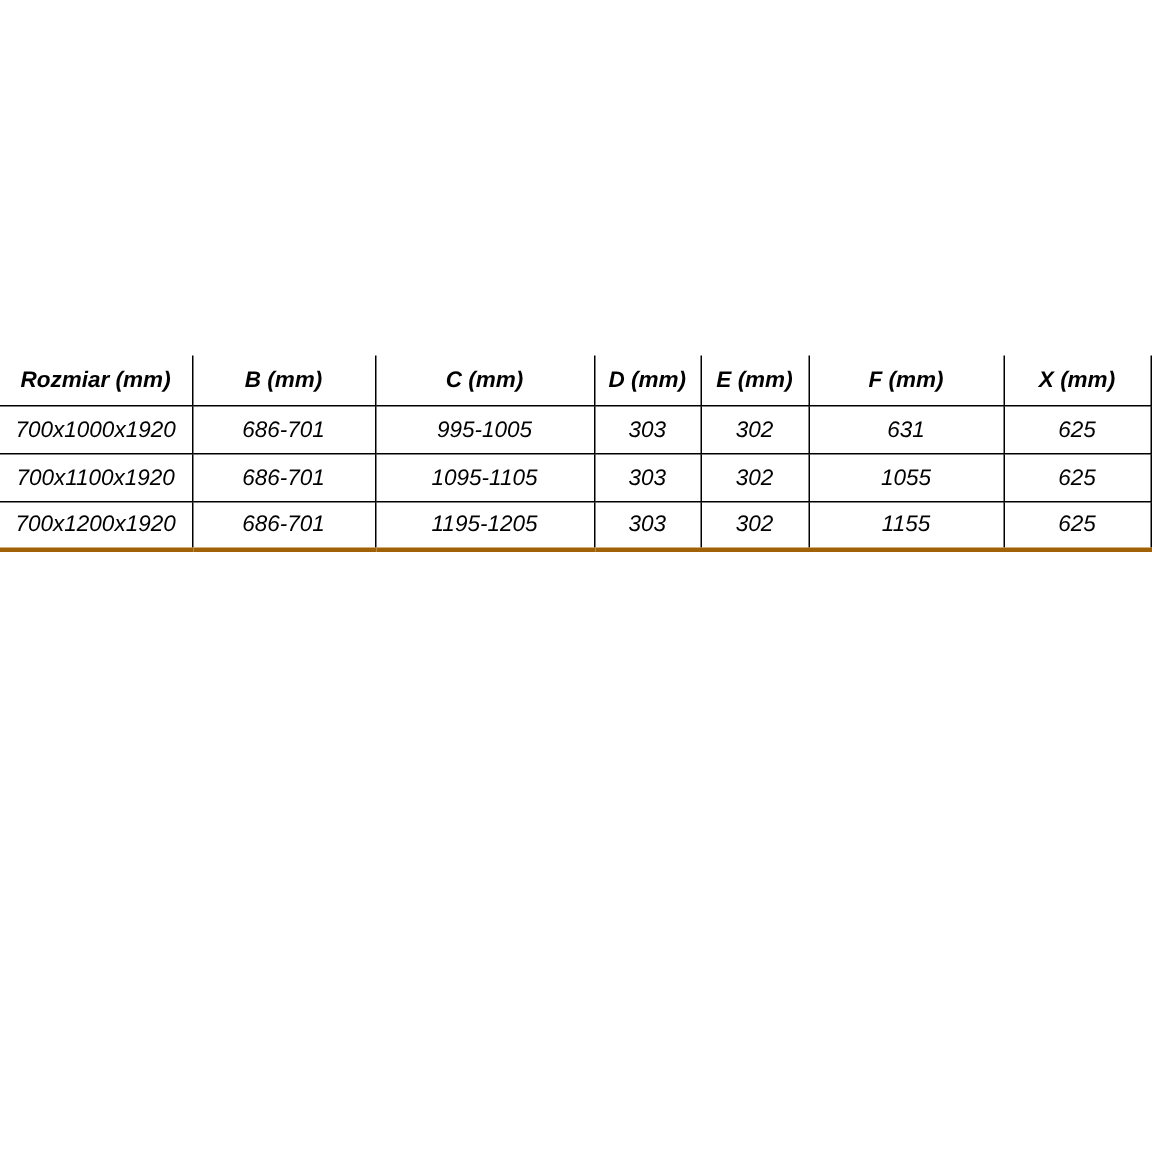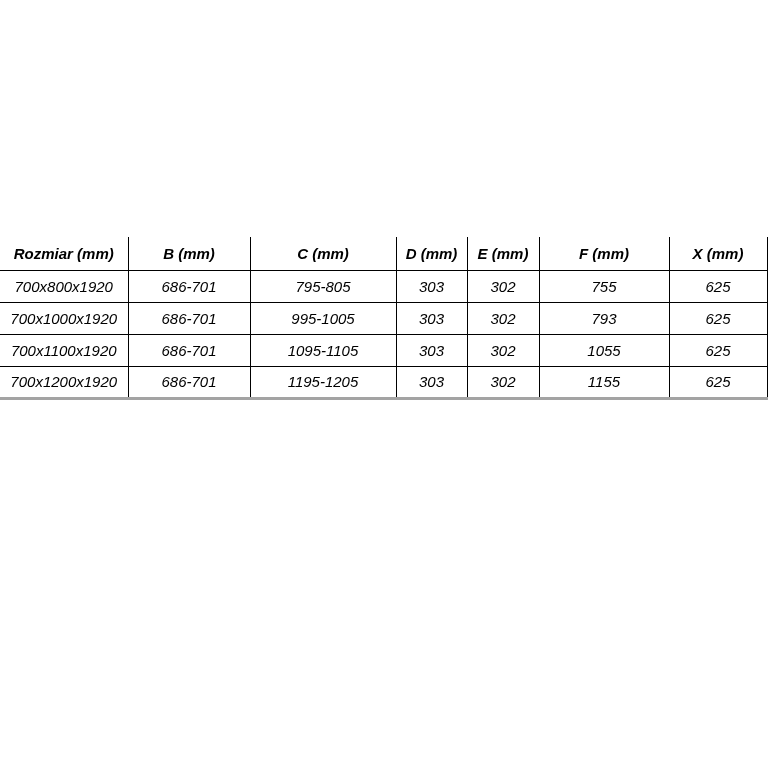--- a/index.html
+++ b/index.html
@@ -45,21 +45,21 @@
   }
   table.dim-table th {
     font-weight: bold;
     height: 33px;
   }
   table.dim-table td {
     font-weight: normal;
     height: 32px;
   }
   table.dim-table tbody tr:last-child td {
-    border-bottom: 3px solid #a3a3a3;
+    border-bottom: 3px solid #a16207;
   }
   
   col.c0 { width: 128px; }
   col.c1 { width: 122px; }
   col.c2 { width: 146px; }
   col.c3 { width: 71px; }
   col.c4 { width: 72px; }
   col.c5 { width: 130px; }
   col.c6 { width: 98px; }
 </style>
@@ -84,35 +84,26 @@
             <th>B (mm)</th>
             <th>C (mm)</th>
             <th>D (mm)</th>
             <th>E (mm)</th>
             <th>F (mm)</th>
             <th>X (mm)</th>
           </tr>
       </thead>
       <tbody id="table-body">
           <tr>
-            <td>700x800x1920</td>
-            <td>686-701</td>
-            <td>795-805</td>
-            <td>303</td>
-            <td>302</td>
-            <td>755</td>
-            <td>625</td>
-          </tr>
-          <tr>
             <td>700x1000x1920</td>
             <td>686-701</td>
             <td>995-1005</td>
             <td>303</td>
             <td>302</td>
-            <td>793</td>
+            <td>631</td>
             <td>625</td>
           </tr>
           <tr>
             <td>700x1100x1920</td>
             <td>686-701</td>
             <td>1095-1105</td>
             <td>303</td>
             <td>302</td>
             <td>1055</td>
             <td>625</td>

